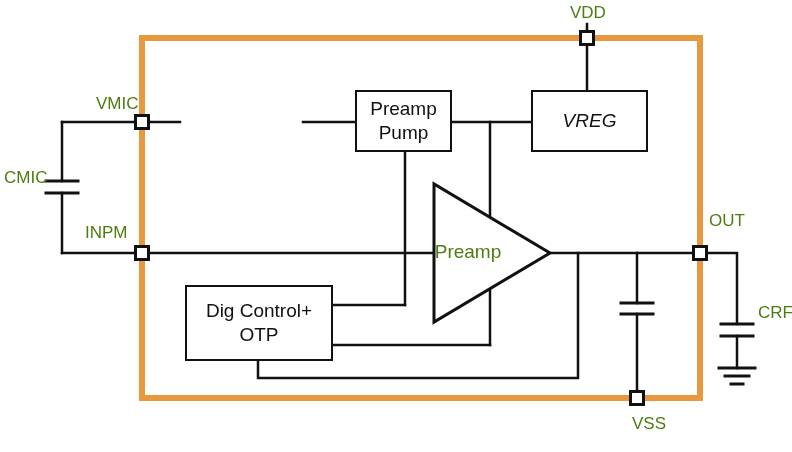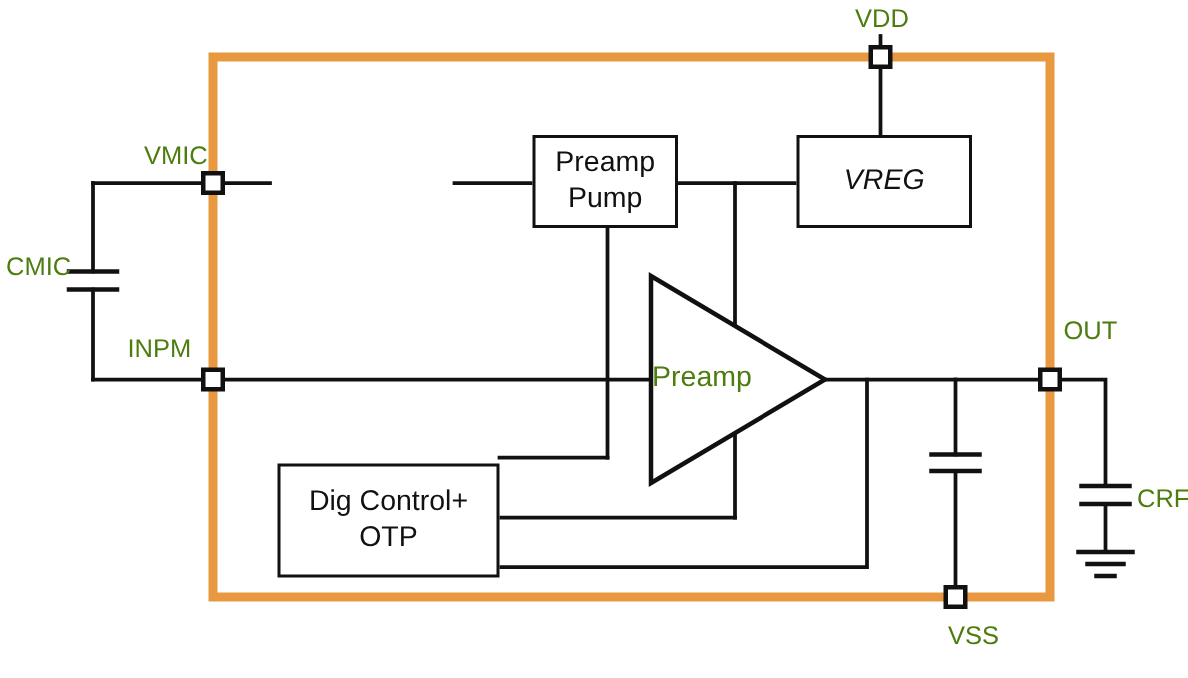--- a/index.html
+++ b/index.html
@@ -69,32 +69,32 @@
       <rect x="630.5" y="391.5" width="13" height="13"></rect>
     </g>
   </svg>
 
 
   <div class="block" style="left:355px; top:90px;  width:97px;  height:62px;">Preamp
 Pump</div>
 
   <div class="block" style="left:531px; top:90px;  width:117px; height:62px;font-style:italic;">VREG</div>
 
-  <div class="block" style="left:185px; top:285px; width:148px; height:76px;margin-top:24px;">Dig Control+
+  <div class="block" style="left:185px; top:285px; width:148px; height:76px;">Dig Control+
 OTP</div>
 
   <div class="lbl preamp-lbl" style="left:414px; top:242px; width:108px;">Preamp</div>
 
   <div class="lbl" style="left:570px; top:4px; width:34px; text-align:center;">VDD</div>
 
   <div class="lbl" style="left:96px; top:95px;">VMIC</div>
 
   <div class="lbl" style="left:4px; top:169px;">CMIC</div>
 
   <div class="lbl" style="left:85px; top:224px;">INPM</div>
 
   <div class="lbl" style="left:709px; top:212px;">OUT</div>
 
-  <div class="lbl" style="left:758px; top:324px;">CRF</div>
+  <div class="lbl" style="left:758px; top:304px;">CRF</div>
 
   <div class="lbl" style="left:632px; top:415px; width:34px; text-align:center;">VSS</div>
 
 </div>
 
 </body></html>

